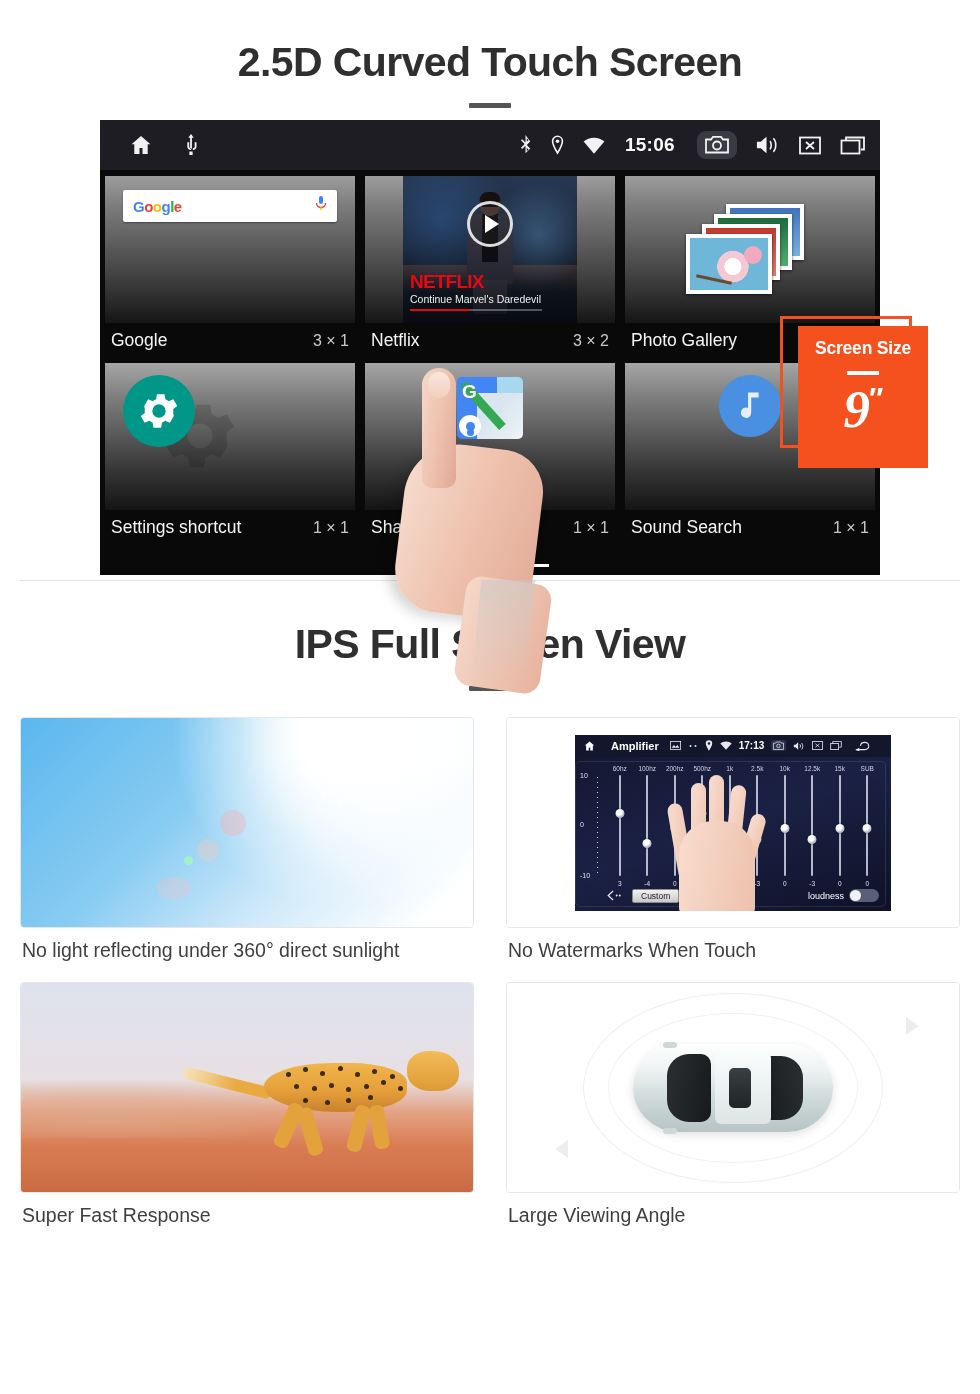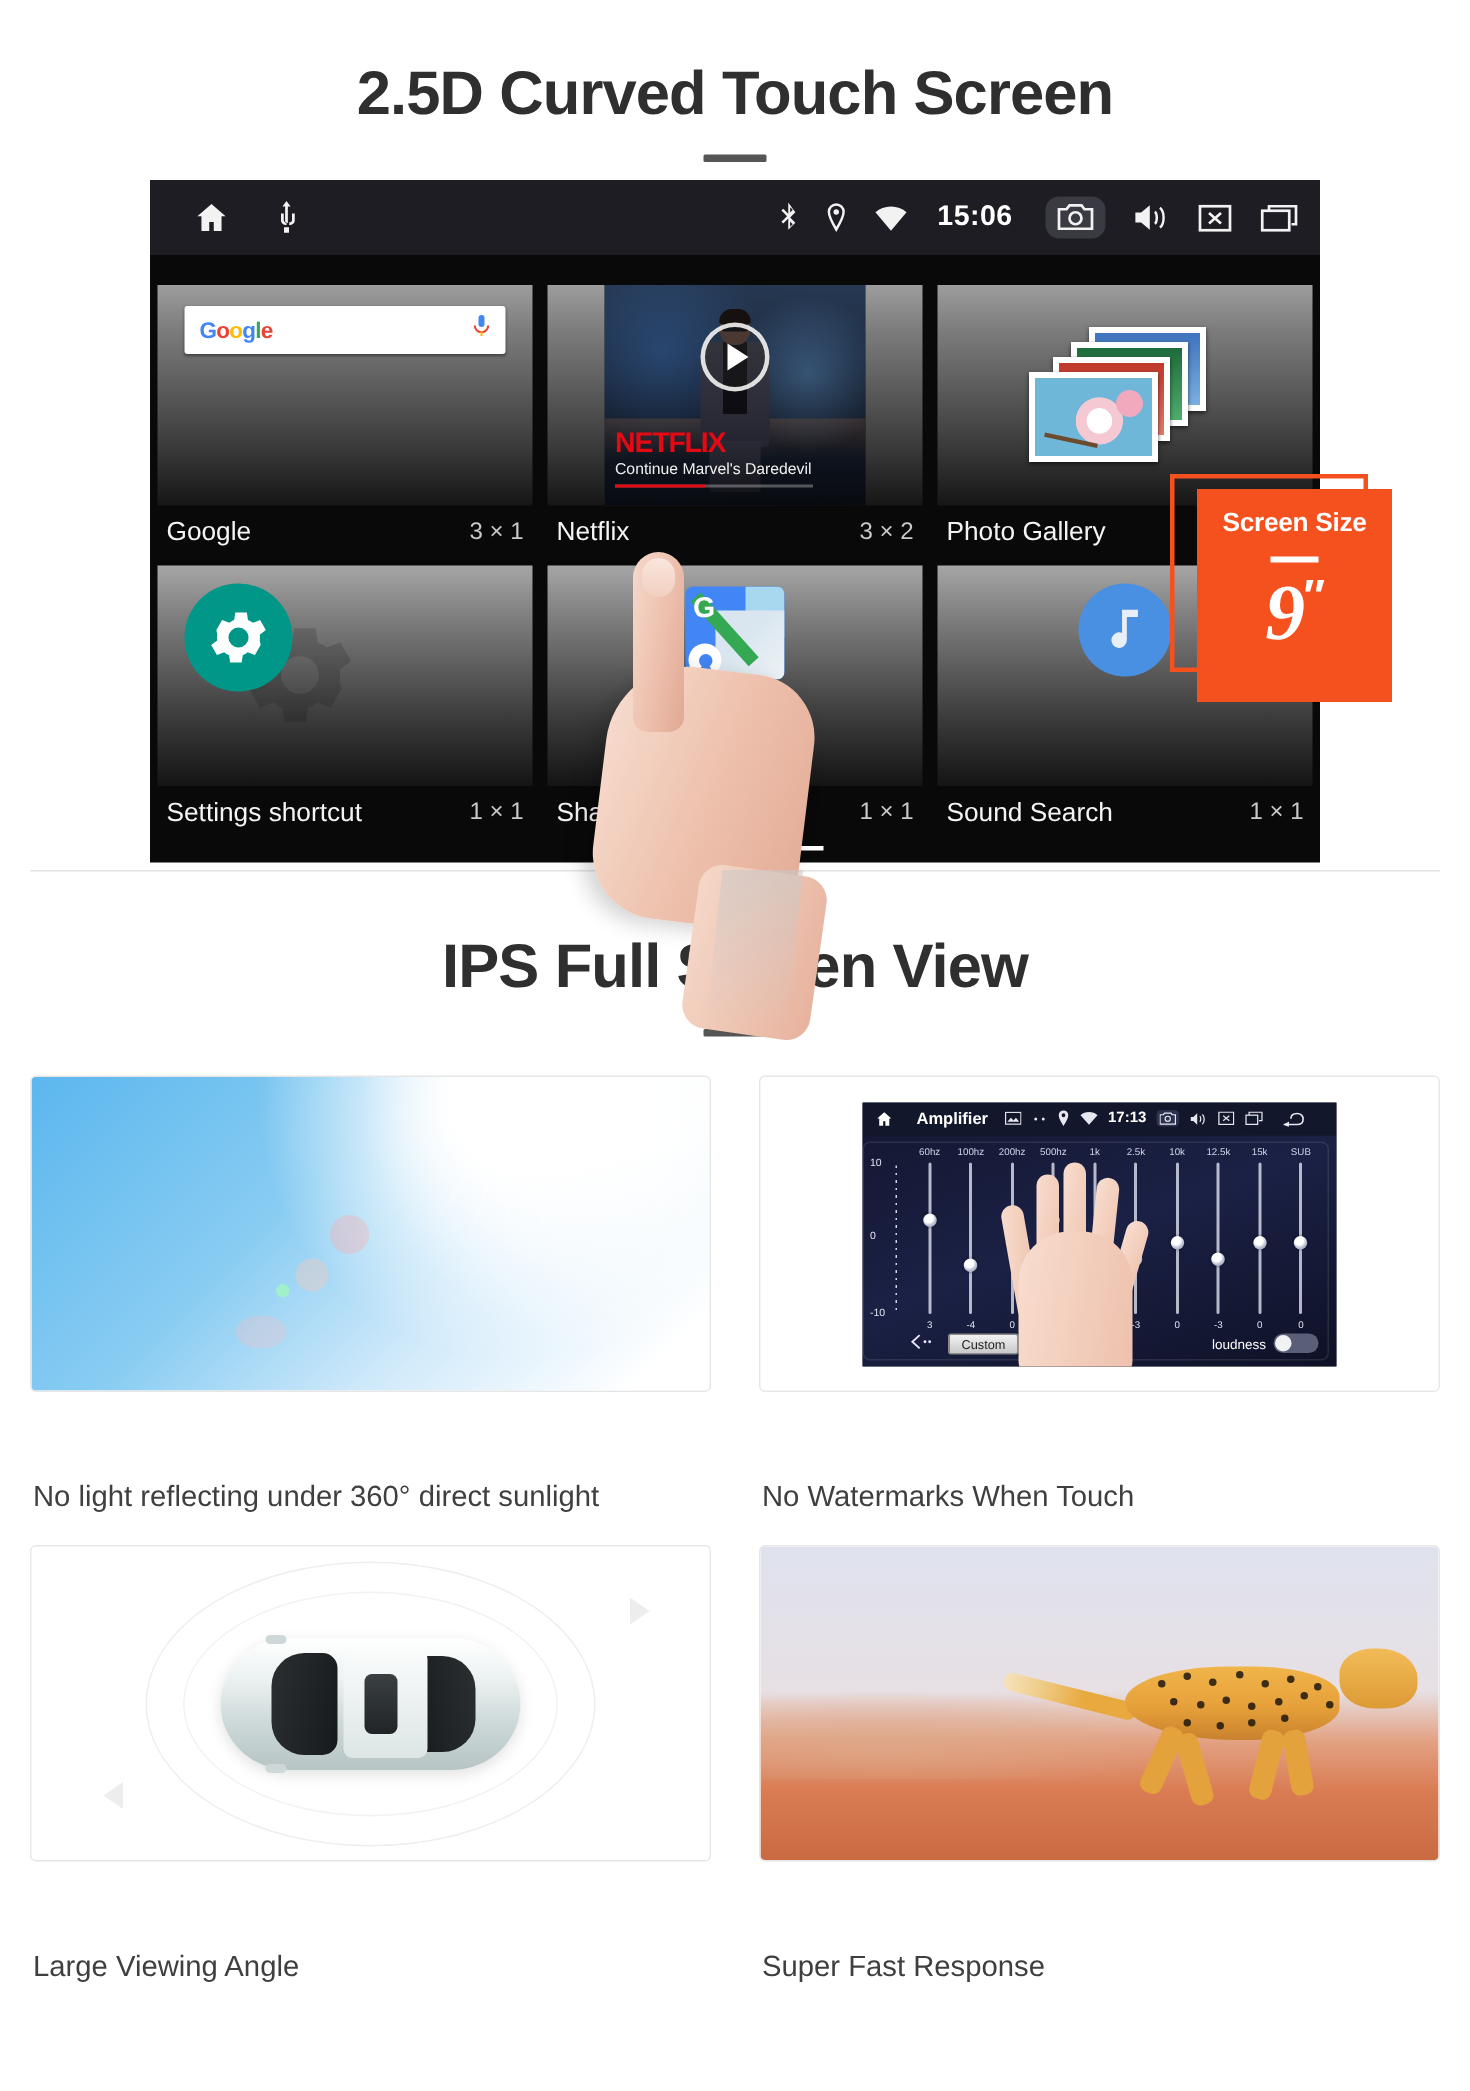--- a/index.html
+++ b/index.html
@@ -32,21 +32,21 @@
   .statusbar{
     position:relative; height:50px; background:#1d1d23; display:flex; align-items:center;
     padding:0 14px;
   }
   .sb-left{ display:flex; align-items:center; gap:30px; margin-left:14px;}
   .sb-right{ margin-left:auto; display:flex; align-items:center; gap:18px; }
   .sb-icon{ display:flex; align-items:center; justify-content:center; color:#f2f2f2; }
   .sb-time{ color:#fff; font-size:19px; font-weight:bold; letter-spacing:0.3px; margin:0 4px 0 2px; }
   .cam-btn{ background:#3a3a42; border-radius:9px; padding:3px 7px; display:flex; }
 
-  .grid{ padding:16px 0 0 0; }
+  .grid{ padding:2px 0 0 0; }
   .grow{ display:flex; }
   .cell{ flex:1; padding:4px 5px 0 5px; min-width:0; }
   .tile{
     height:147px; width:100%;
     background:linear-gradient(to bottom,#9d9d9d 0%, #7d7d7d 20%, #3c3c3c 72%, #161616 100%);
     position:relative; overflow:hidden;
   }
   .tile.dark2{
     background:linear-gradient(to bottom,#a6a6a6 0%, #808080 22%, #3a3a3a 70%, #141414 100%);
   }
@@ -174,21 +174,21 @@
   .divider{ width:940px; height:1px; background:#e3e3e3; margin:0 auto; }
 
   
   .title2{ text-align:center; font-size:41px; font-weight:bold; color:#2f2f2f;
     padding-top:40px; letter-spacing:-0.6px;}
   .cards{ width:940px; margin:26px auto 0; display:grid; grid-template-columns:1fr 1fr;
     column-gap:32px; row-gap:4px;}
   .card{ }
   .imgbox{ width:100%; height:211px; border:1px solid #e6e6e6; border-radius:4px; overflow:hidden;
     position:relative; background:#fff; }
-  .caption{ font-size:19.5px; color:#3f3f3f; padding:11px 2px 16px 2px;margin-top:48px; }
+  .caption{ font-size:19.5px; color:#3f3f3f; padding:11px 2px 16px 2px; }
 
   
   .sky{ position:absolute; inset:0;
     background:
       radial-gradient(circle at 72% 8%, #ffffff 0 12%, rgba(255,255,255,.85) 18%, rgba(255,255,255,0) 46%),
       radial-gradient(circle at 88% 4%, rgba(255,255,255,.95) 0 10%, rgba(255,255,255,0) 40%),
       linear-gradient(135deg,#5bb7ee 0%, #88ccf2 38%, #cfe9fa 65%, #ffffff 92%);
   }
   .ray{ position:absolute; left:72%; top:6%; width:2px; height:110px;
     background:linear-gradient(rgba(255,255,255,.85), rgba(255,255,255,0)); transform-origin:top center;}
@@ -693,41 +693,20 @@
             </div>
 
           </div>
         </div>
       </div>
       <div class="caption">No Watermarks When Touch</div>
     </div>
 
     <div class="card">
       <div class="imgbox">
-        <div class="carbox">
-          <div class="orbit"></div>
-          <div class="orbit orbit2"></div>
-          <div class="arrow" style="right:40px; top:34px; border-width:9px 0 9px 13px; border-color:transparent transparent transparent #999;"></div>
-          <div class="arrow" style="left:48px; bottom:34px; border-width:9px 13px 9px 0; border-color:transparent #999 transparent transparent;"></div>
-          <div class="car">
-            <div class="car-body"></div>
-            <div class="windshield"></div>
-            <div class="rearglass"></div>
-            <div class="roof"></div>
-            <div class="sunroof"></div>
-            <div class="mirror" style="left:30px; top:-2px;"></div>
-            <div class="mirror" style="left:30px; bottom:-2px;"></div>
-          </div>
-        </div>
-      </div>
-      <div class="caption">Large Viewing Angle</div>
-    </div>
-
-    <div class="card">
-      <div class="imgbox">
         <div class="desert"></div>
         <div class="dust"></div>
         <div class="cheetah">
           <div class="ch-tail"></div>
           <div class="ch-body"></div>
           <div class="ch-head"></div>
           <div class="ch-leg" style="left:20%; top:52%; width:7%; height:40%; transform:rotate(24deg)"></div>
           <div class="ch-leg" style="left:30%; top:56%; width:7%; height:42%; transform:rotate(-16deg)"></div>
           <div class="ch-leg" style="left:52%; top:54%; width:7%; height:40%; transform:rotate(14deg)"></div>
           <div class="ch-leg" style="left:62%; top:54%; width:7%; height:38%; transform:rotate(-10deg)"></div>
@@ -747,14 +726,35 @@
             <div class="spot" style="left:40%;top:50%"></div>
           <div class="spot" style="left:50%;top:48%"></div>
             <div class="spot" style="left:60%;top:46%"></div>
           <div class="spot" style="left:70%;top:28%"></div>
             <div class="spot" style="left:74%;top:38%"></div>
         </div>
       </div>
       <div class="caption">Super Fast Response</div>
     </div>
 
+    <div class="card">
+      <div class="imgbox">
+        <div class="carbox">
+          <div class="orbit"></div>
+          <div class="orbit orbit2"></div>
+          <div class="arrow" style="right:40px; top:34px; border-width:9px 0 9px 13px; border-color:transparent transparent transparent #999;"></div>
+          <div class="arrow" style="left:48px; bottom:34px; border-width:9px 13px 9px 0; border-color:transparent #999 transparent transparent;"></div>
+          <div class="car">
+            <div class="car-body"></div>
+            <div class="windshield"></div>
+            <div class="rearglass"></div>
+            <div class="roof"></div>
+            <div class="sunroof"></div>
+            <div class="mirror" style="left:30px; top:-2px;"></div>
+            <div class="mirror" style="left:30px; bottom:-2px;"></div>
+          </div>
+        </div>
+      </div>
+      <div class="caption">Large Viewing Angle</div>
+    </div>
+
   </div>
 </div>
 
 </body></html>

